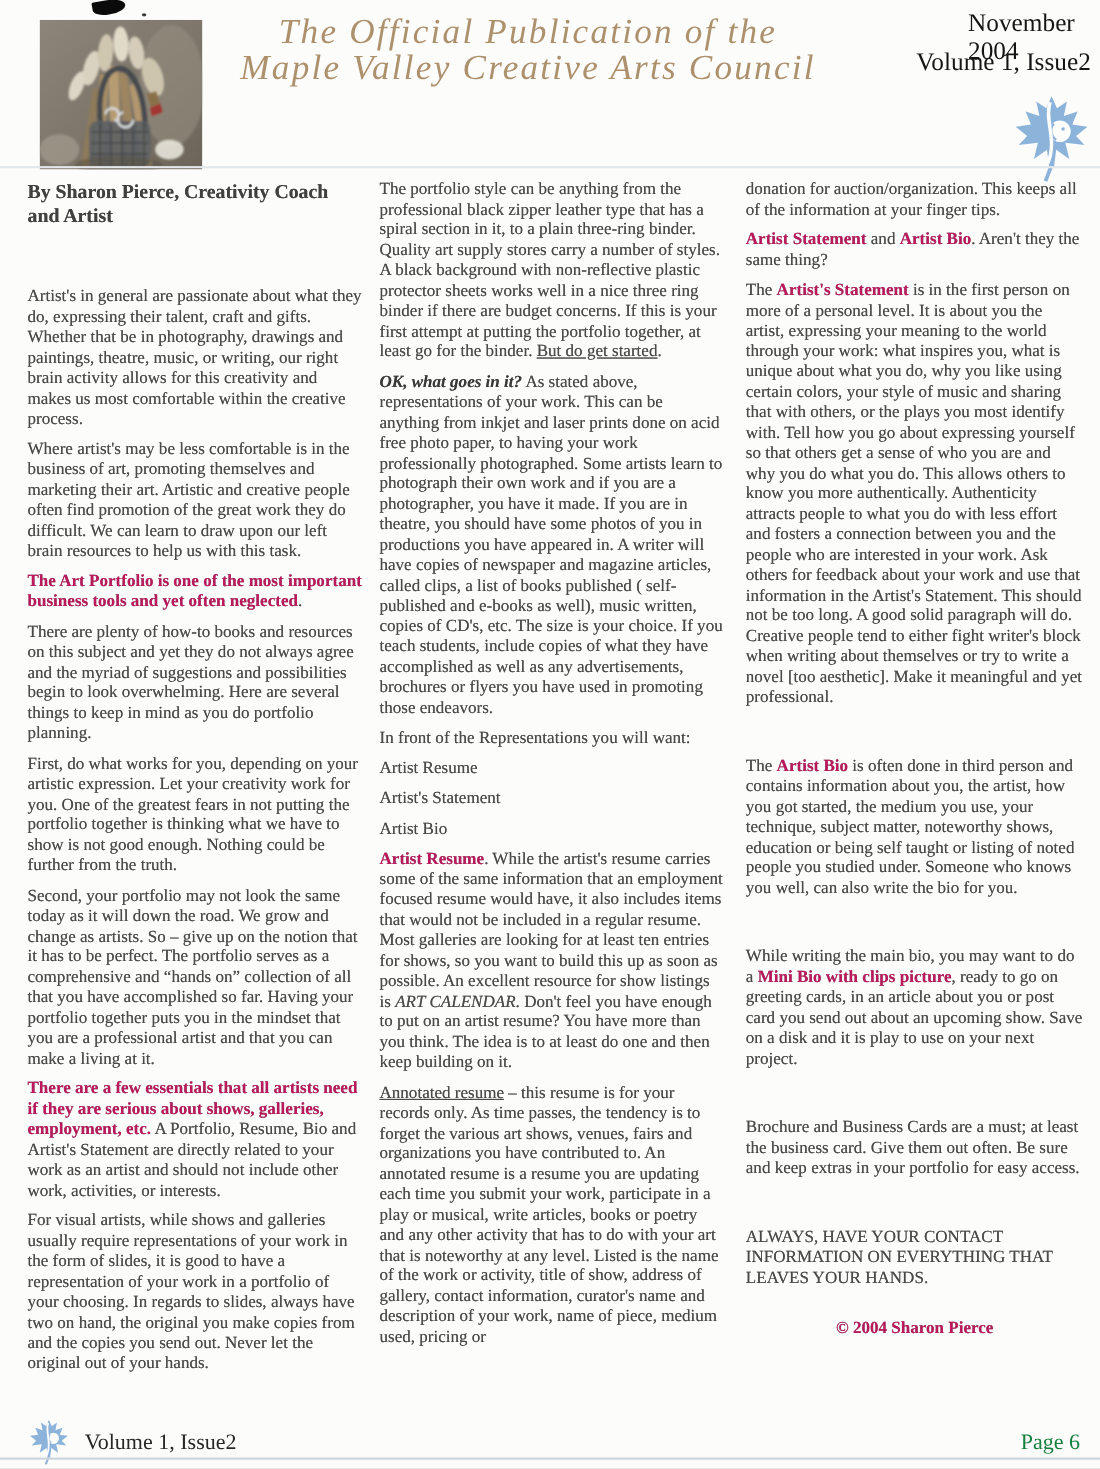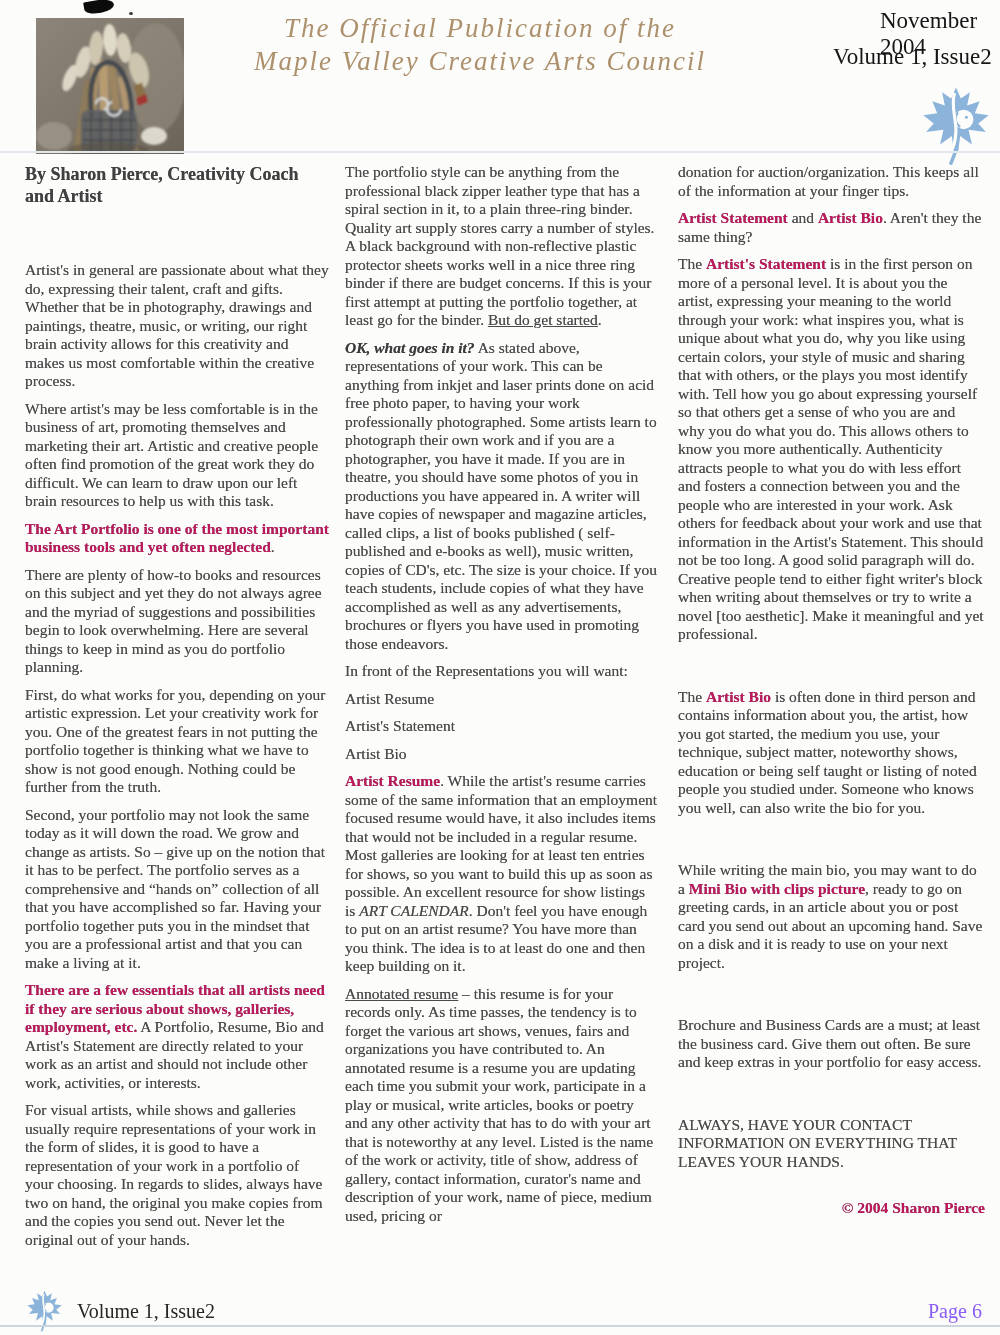--- a/index.html
+++ b/index.html
@@ -1,20 +1,20 @@
 <!DOCTYPE html>
 <html><head>
 <meta charset="utf-8">
 <style>
   html,body{margin:0;padding:0;background:#dcdcdc;}
   .page{position:relative;width:1000px;height:1335px;margin:0 auto;background:#fcfcfb;
         font-family:"Liberation Serif",serif;color:#4a4a4a;overflow:hidden;}
   
   .subtitle{position:absolute;left:180px;top:12px;width:600px;text-align:center;
-            font-style:italic;font-size:27px;line-height:33px;letter-spacing:2px;color:#ad906c;}
+            font-style:italic;font-size:32px;line-height:33px;letter-spacing:2px;color:#ad906c;}
   .title{position:absolute;left:170px;top:60px;width:620px;text-align:center;
          font-size:84px;line-height:88px;font-weight:700;color:#9b7355;letter-spacing:-1px;}
   .hdr-date{position:absolute;left:836px;top:8px;font-size:23px;color:#151515;margin-left:44px;}
   .hdr-vol{position:absolute;left:833px;top:44px;font-size:23px;color:#151515;}
   .photo{position:absolute;left:36px;top:18px;width:148px;height:136px;}
   .leaf-top{position:absolute;left:921px;top:86px;width:70px;height:80px;}
   .scan-mark{position:absolute;left:84px;top:0;width:30px;height:13px;background:#0b0b0b;
              border-radius:10% 80% 70% 70%;transform:rotate(-10deg);}
   .scan-dot{position:absolute;left:129px;top:12px;width:4px;height:3px;background:#3a3a3a;border-radius:50%;}
   .rule-top{position:absolute;left:0;top:151px;width:1000px;height:2px;background:#e2e7ec;}
@@ -27,25 +27,25 @@
   #col3{left:678px;width:307px;}
   .para{margin:0 0 9px 0;}
   .f-b{font-weight:700;color:#be185d;}
   .f-bi{font-weight:700;font-style:italic;color:#3a3a3a;}
   .f-i{font-style:italic;}
   .f-u{text-decoration:underline;text-align:center;}
   .byline{font-size:18px;line-height:22px;color:#404040;font-weight:bold;}
   .gap{margin-top:54px;}
   .sp1{margin-top:44px;}
   .sp2{margin-top:28px;}
-  .center{text-align:right;}
+  .center{text-align:center;}
   
   .leaf-bottom{position:absolute;left:26px;top:1290px;width:37px;height:42px;}
   .footer-issue{position:absolute;left:77px;top:1300px;font-size:20px;color:#272727;}
-  .footer-page{position:absolute;left:928px;top:1300px;font-size:20px;color:#8b5cf6;}
+  .footer-page{position:absolute;left:928px;top:1300px;font-size:20px;color:#15803d;}
 </style>
 </head>
 <body>
 
 <div class="page">
 
   <div class="scan-mark"></div>
   <div class="scan-dot"></div>
 
   <div class="photo">
@@ -131,21 +131,21 @@
       <p class="para"><span>Artist's Statement</span></p>
       <p class="para"><span>Artist Bio</span></p>
       <p class="para"><span class="f-b">Artist Resume</span><span>.   While the artist's resume carries some of the same information that an employment focused resume would have,  it also includes items that would not be included in a regular resume.  Most galleries are looking for at least ten entries for shows, so you want to build this up as soon as possible. An excellent resource for show listings is </span><span class="f-i">ART CALENDAR</span><span>.  Don't feel you have enough to put on an artist resume?  You have more than you think.  The idea is to at least do one and then keep building on it.</span></p>
       <p class="para"><span class="f-u">Annotated resume</span><span> – this resume is for your records only.  As time passes, the tendency is to forget the various art shows, venues, fairs and organizations you have contributed to.  An annotated resume is a resume  you are updating each time you submit your work, participate in a play or musical, write articles, books or poetry and any other activity that has to do with your art that is noteworthy at any level. Listed is the name of the work or activity, title of show, address of gallery, contact information, curator's name and description of your work, name of piece, medium used, pricing or</span></p>
     </div>
   <div class="col" id="col3">
       <p class="para"><span>donation for auction/organization. This keeps all of the information at your finger tips.</span></p>
       <p class="para"><span class="f-b">Artist Statement</span><span> and </span><span class="f-b">Artist Bio</span><span>.  Aren't they the same thing?</span></p>
       <p class="para"><span>The </span><span class="f-b">Artist's Statement</span><span> is in the first person on more of a personal level.  It is about you the artist, expressing your meaning to the world through your work: what inspires you, what is unique about what you do, why you like using certain colors, your style of music and sharing that with others, or the plays you most identify with. Tell how you go about expressing yourself so that others get a sense of who you are and why you do what you do. This allows others to know you more authentically.  Authenticity attracts people to what you do with less effort and fosters a connection between you and the people who are interested in your work.  Ask others for feedback about your work and use that information in the Artist's Statement.  This should not be too long.  A good solid paragraph will do.  Creative people tend to either fight writer's block when writing about themselves or try to write a novel [too aesthetic].  Make it meaningful and yet professional.</span></p>
       <p class="para sp1"><span>The </span><span class="f-b">Artist Bio</span><span> is often done in third person and contains information about you, the artist, how you got started, the medium you use, your technique,  subject matter, noteworthy shows, education or being self taught or listing of noted people you studied under. Someone who knows you well, can also write the bio for you.</span></p>
-      <p class="para sp1"><span>While writing the main bio, you may want to do a </span><span class="f-b">Mini  Bio with clips picture</span><span>, ready to go on greeting cards, in an article about you or post card you send out about an upcoming hand.  Save on a disk and it is ready to use on your next project.</span></p>
+      <p class="para sp1"><span>While writing the main bio, you may want to do a </span><span class="f-b">Mini  Bio with clips picture</span><span>, ready to go on greeting cards, in an article about you or post card you send out about an upcoming show.  Save on a disk and it is play to use on your next project.</span></p>
       <p class="para sp1"><span>Brochure and Business Cards are a must; at least the business card.  Give them out often. Be sure and keep extras in your portfolio for easy access.</span></p>
       <p class="para sp1"><span>ALWAYS, HAVE YOUR CONTACT INFORMATION ON EVERYTHING THAT LEAVES YOUR HANDS.</span></p>
       <p class="para sp2 center"><span class="f-b">© 2004 Sharon Pierce</span></p>
     </div>
 
   <div class="leaf-bottom">
     <svg width="37" height="42" viewBox="0 0 100 115" xmlns="http://www.w3.org/2000/svg">
       <path d="M50 2 L57 18 L70 9 L66 28 L84 22 L77 39 L97 42 L82 54 L93 66 L68 63 L73 84 L56 72 L53 96 L47 96 L44 72 L27 84 L32 63 L7 66 L18 54 L3 42 L23 39 L16 22 L34 28 L30 9 L43 18 Z" fill="#8cb4da"></path>
       <path d="M49 95 L42 113" stroke="#8cb4da" stroke-width="5"></path>
       <circle cx="61" cy="48" r="14" fill="#fdfdfb"></circle>

